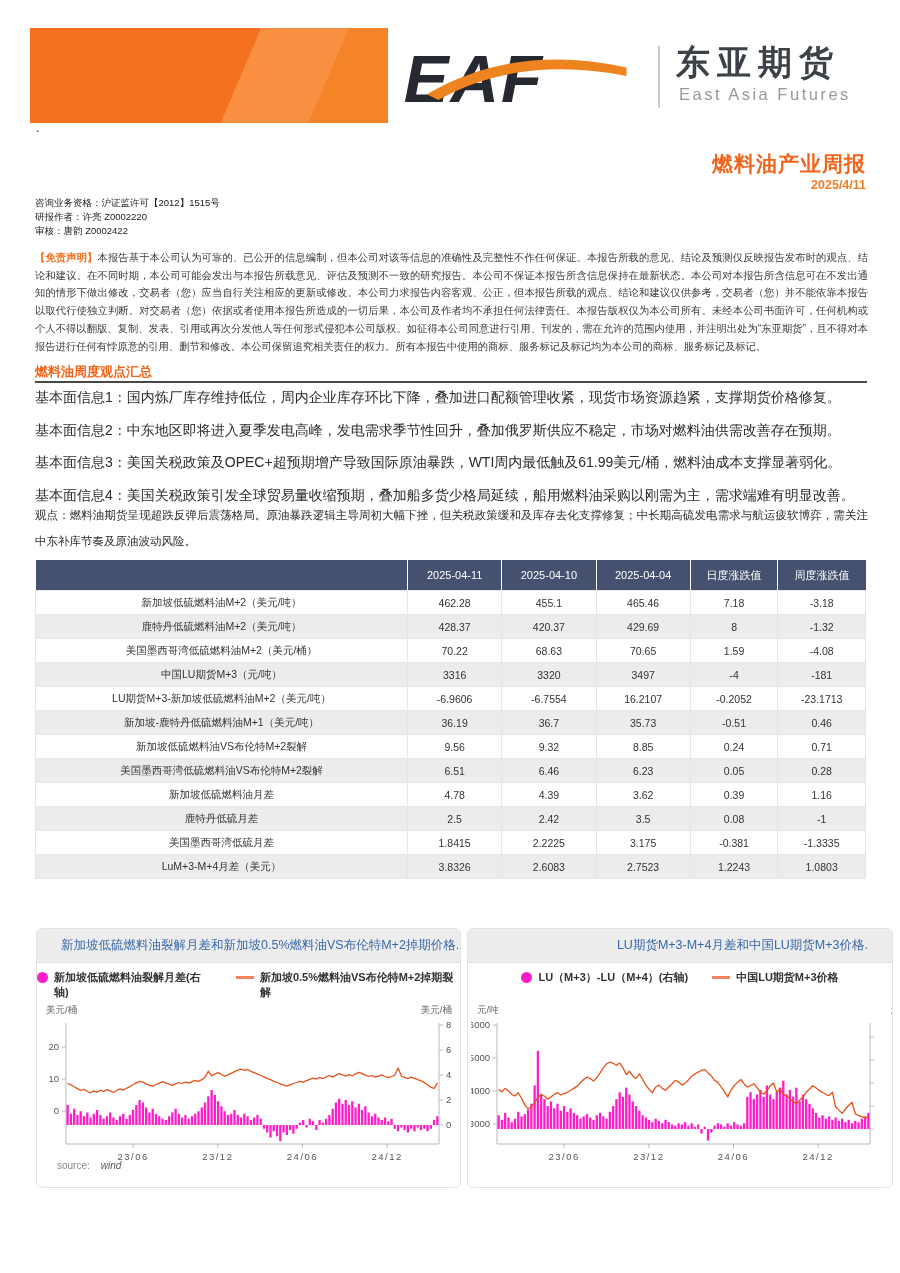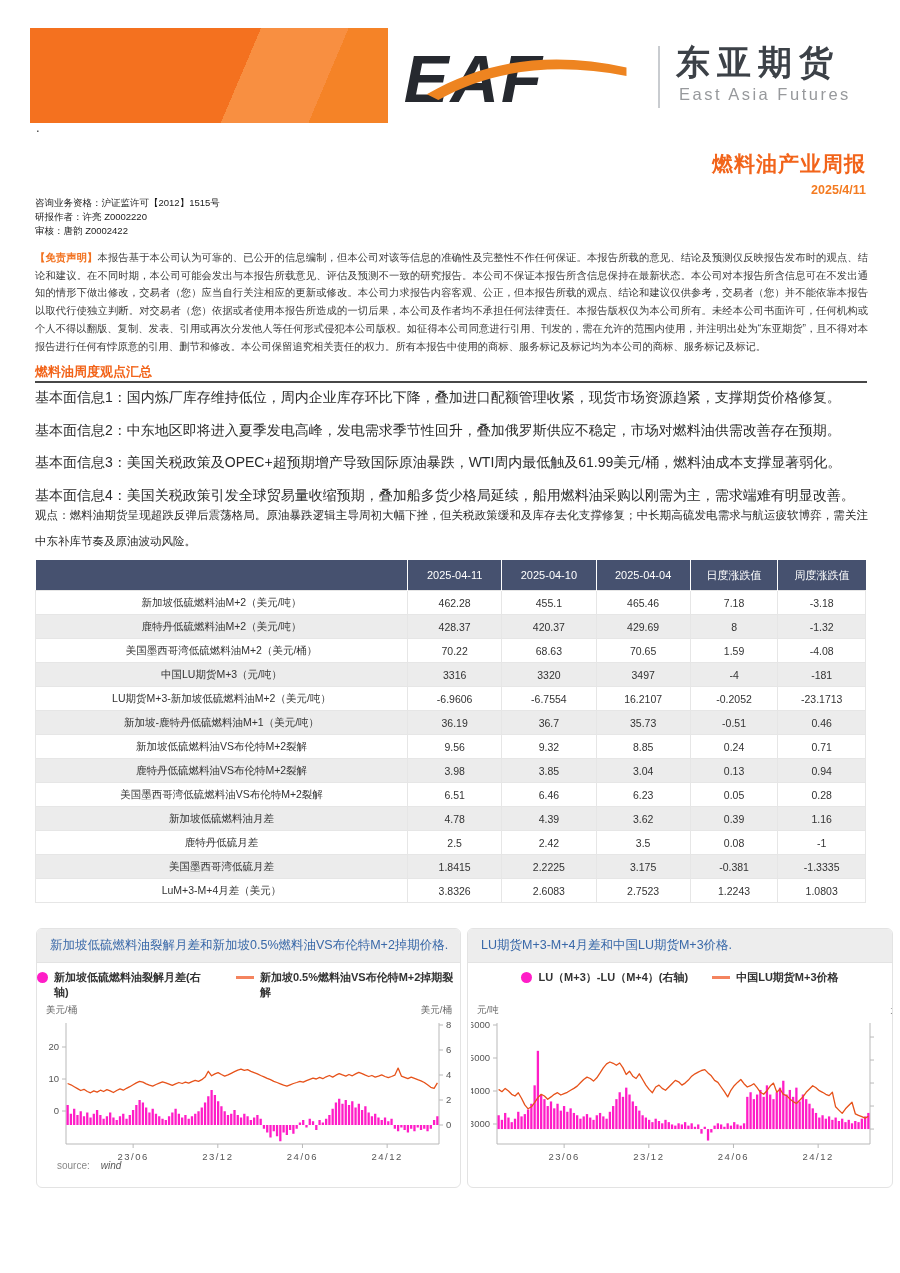--- a/index.html
+++ b/index.html
@@ -10,21 +10,21 @@
   .brand-block{position:absolute;left:30px;top:28px;width:358px;height:95px;
      background:linear-gradient(113deg,#f4711f 0%,#f4711f 58%,#f88f41 58%,#f88f41 80%,#f58327 80%);}
   .logo-wrap{position:absolute;left:398px;top:38px;width:240px;height:80px;}
   .logo-divider{position:absolute;left:658px;top:46px;width:2px;height:62px;background:#c9ccd0;}
   .brand-cn{position:absolute;left:676px;top:40px;font-size:34px;font-weight:bold;color:#3c4147;letter-spacing:7px;white-space:nowrap;}
   .brand-en{position:absolute;left:679px;top:85px;font-size:16.5px;color:#97999c;letter-spacing:2.5px;white-space:nowrap;}
   .stray-dot{position:absolute;left:36px;top:120px;font-size:13px;color:#333;}
 
   .title-block{position:absolute;right:34px;top:150px;text-align:right;}
   .report-title{font-size:21px;font-weight:bold;color:#f2641a;letter-spacing:1px;}
-  .report-date{font-size:12.5px;font-weight:bold;color:#f47b21;margin-top:5px;}
+  .report-date{font-size:12.5px;font-weight:bold;color:#f47b21;}
 
   .meta{position:absolute;left:35px;top:196px;font-size:9.5px;line-height:14px;color:#1a1a1a;}
 
   .disclaimer{position:absolute;left:35px;top:249px;width:833px;font-size:10.3px;line-height:17.7px;
      color:#3a3a3a;text-align:justify;}
   .disclaimer .dz-label{color:#f2711e;font-weight:bold;}
 
   .section-head{position:absolute;left:35px;top:363px;font-size:13px;font-weight:bold;color:#f2641a;}
   .section-rule{position:absolute;left:35px;top:381px;width:832px;height:2px;background:#474747;}
 
@@ -40,22 +40,22 @@
   .data-table th:first-child{border-left:none;}
   .data-table col.c0{width:44.8%;} .data-table col.cd{width:11.35%;} .data-table col.cc{width:10.55%;}
   .data-table td{font-size:10.5px;color:#333;text-align:center;height:23px;padding:0 2px;
      border:1px solid #e6e6e6;background:#fff;}
   .data-table tbody tr:nth-child(even) td{background:#ececec;}
 
   
   .charts{position:absolute;left:36px;top:928px;width:857px;display:flex;gap:6px;}
   .panel{position:relative;height:258px;border:1px solid #e3e3e3;border-radius:6px;background:#fff;overflow:hidden;}
   .panel.p-left{width:425px;} .panel.p-right{width:426px;}
-  .panel-head{background:#ededed;color:#3968a8;font-size:12.5px;padding:8px 13px;border-bottom:1px solid #e3e3e3;
-     white-space:nowrap;overflow:hidden;}
+  .panel-head{background:#ededed;color:#3968a8;font-size:12.5px;padding:8px 24px;border-bottom:1px solid #e3e3e3;
+     white-space:nowrap;overflow:hidden;text-align:right;}
   .panel-body{position:relative;height:228px;}
   .legend{position:absolute;left:0;right:0;top:7px;display:flex;justify-content:center;gap:24px;}
   .lg-item{display:flex;gap:6px;align-items:flex-start;font-size:11px;font-weight:bold;color:#333;
      max-width:225px;line-height:15px;}
   .mk-dot{flex:0 0 11px;width:11px;height:11px;border-radius:50%;margin-top:2px;}
   .mk-line{flex:0 0 18px;width:18px;height:3px;margin-top:6px;}
   .unit{position:absolute;font-size:9.5px;color:#666;top:41px;}
   .unit-l{left:9px;} .unit-r{right:8px;} .unit-r.clip{right:-20px;}
   .plot{position:absolute;left:3px;top:56px;}
   .source{position:absolute;left:20px;top:197px;font-size:10px;color:#888;}
@@ -172,28 +172,20 @@
           <td>-0.51</td>
           <td>0.46</td>
         </tr>
         <tr>
           <td>新加坡低硫燃料油VS布伦特M+2裂解</td>
           <td>9.56</td>
           <td>9.32</td>
           <td>8.85</td>
           <td>0.24</td>
           <td>0.71</td>
-        </tr>
-        <tr>
-          <td>鹿特丹低硫燃料油VS布伦特M+2裂解</td>
-          <td>3.98</td>
-          <td>3.85</td>
-          <td>3.04</td>
-          <td>0.13</td>
-          <td>0.94</td>
         </tr>
         <tr>
           <td>美国墨西哥湾低硫燃料油VS布伦特M+2裂解</td>
           <td>6.51</td>
           <td>6.46</td>
           <td>6.23</td>
           <td>0.05</td>
           <td>0.28</td>
         </tr>
         <tr>

